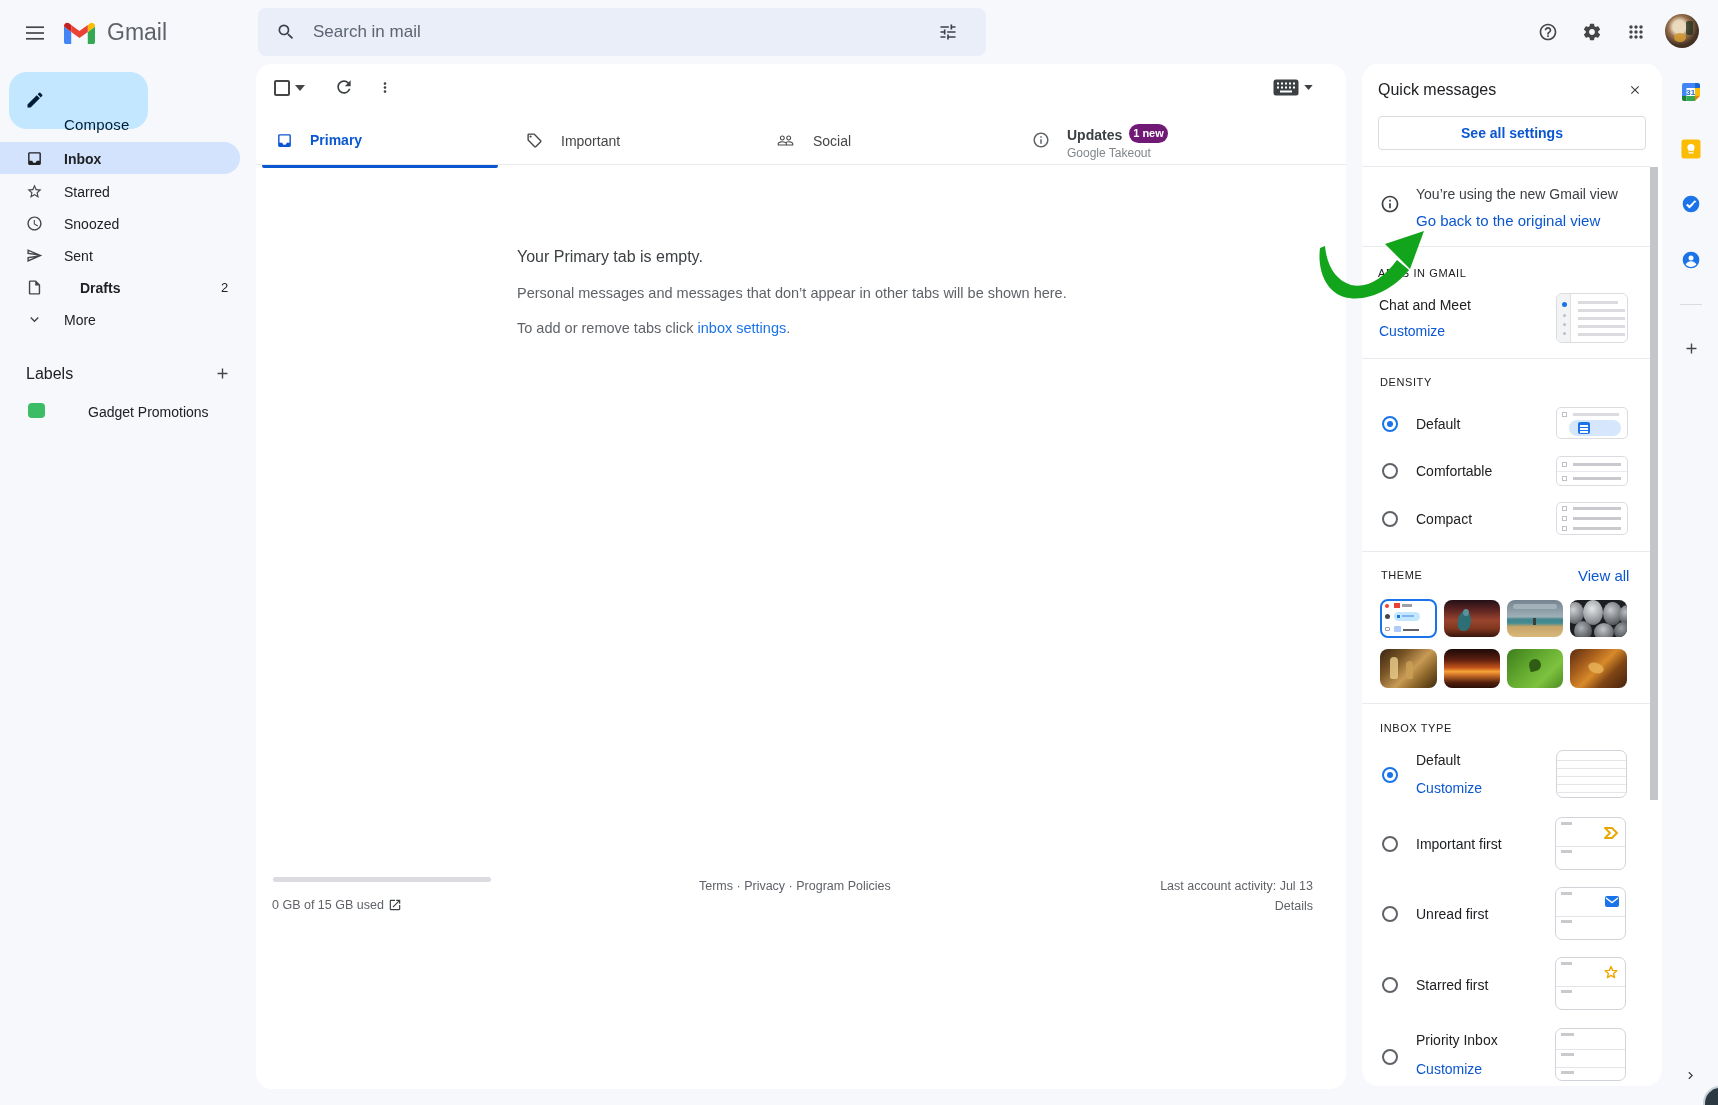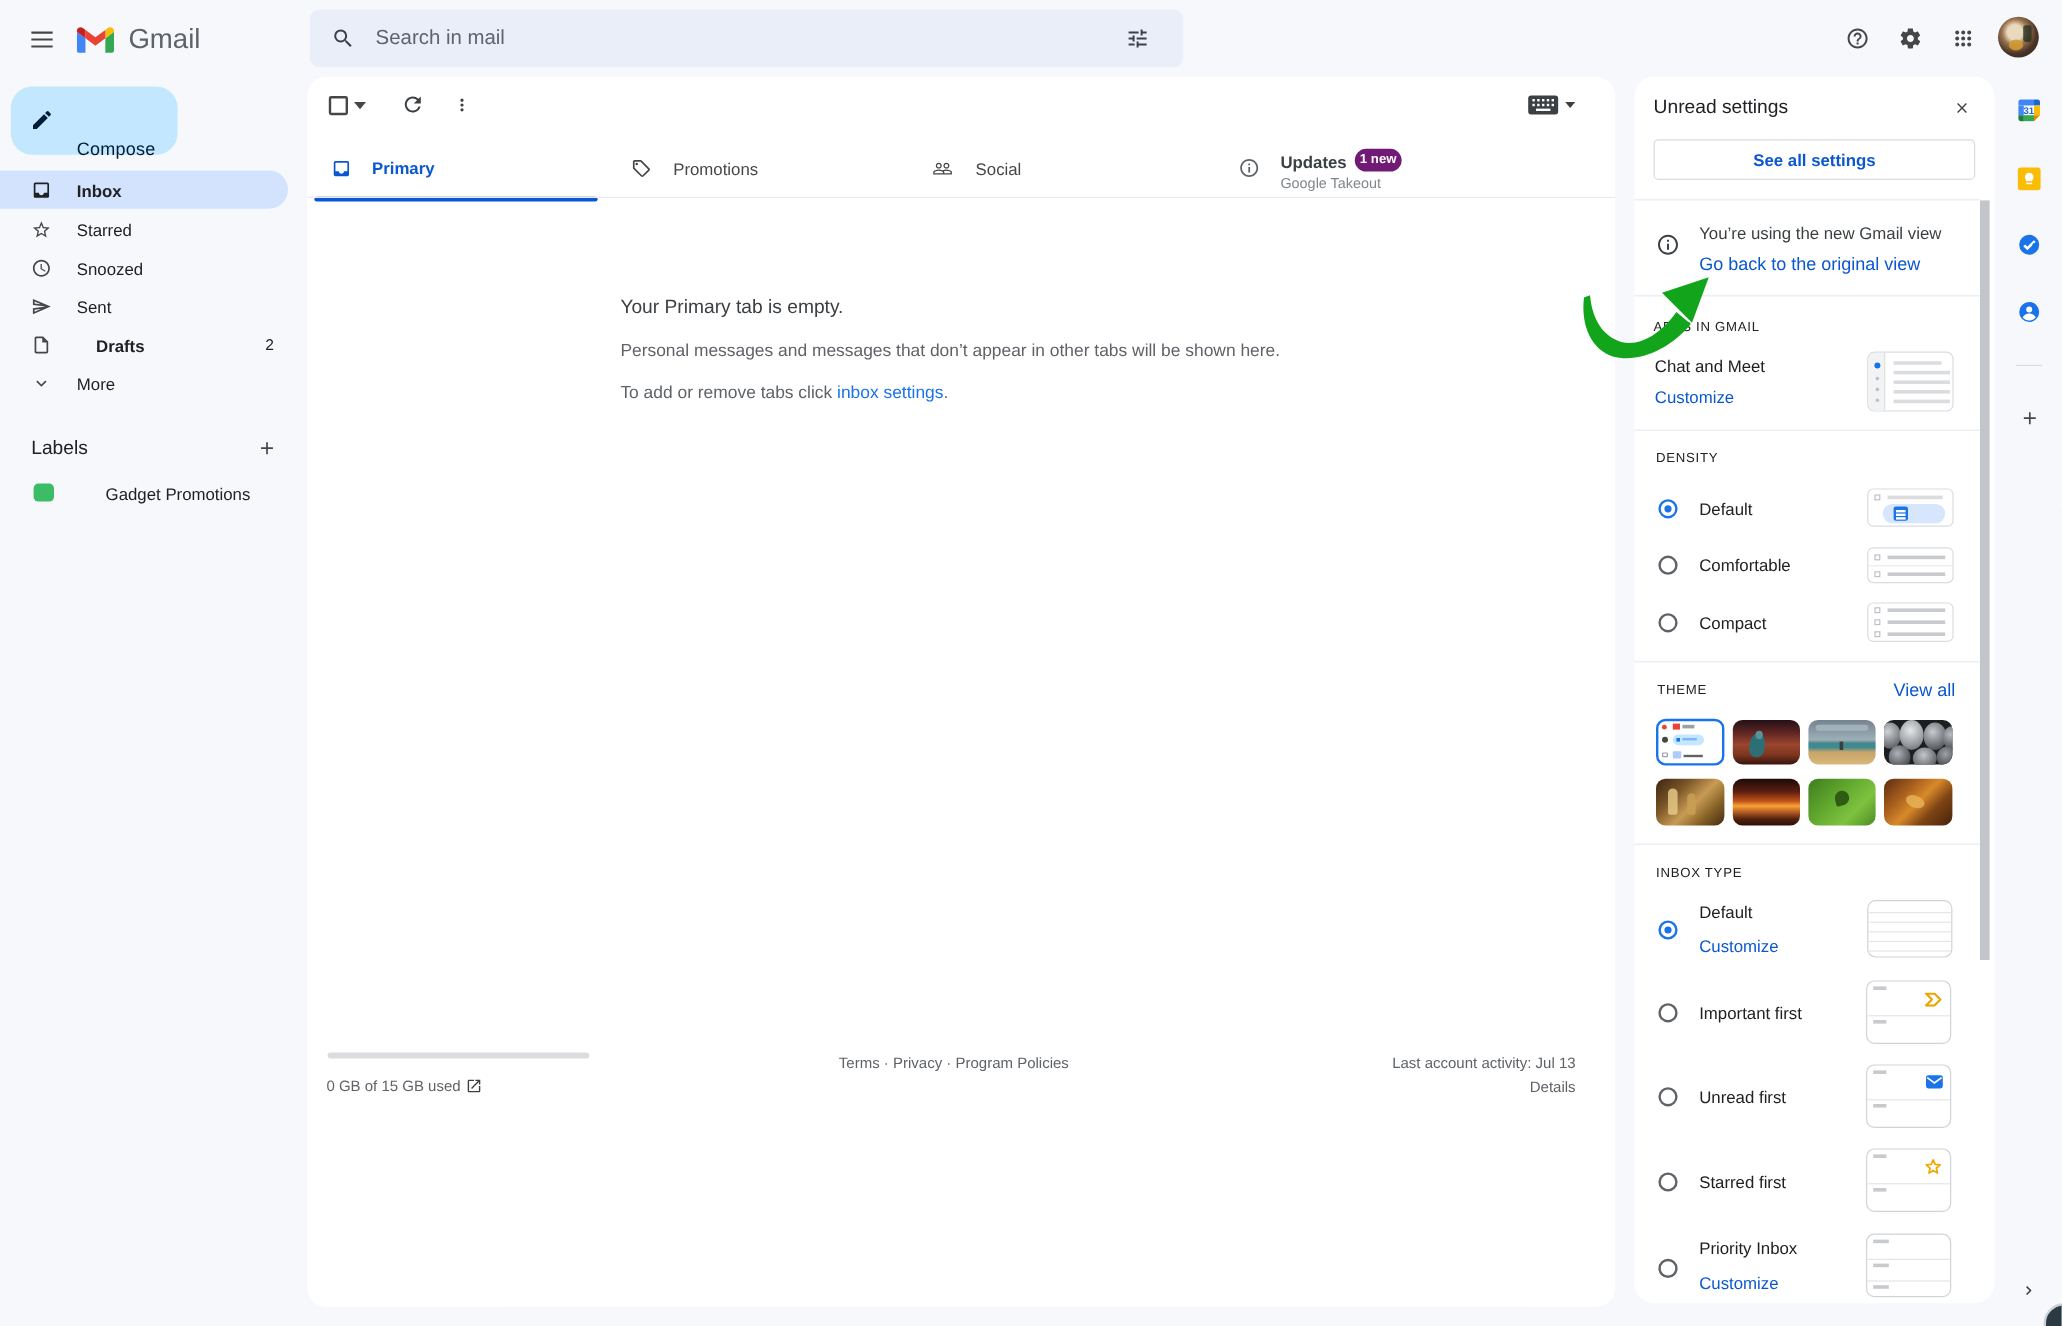--- a/index.html
+++ b/index.html
@@ -131,21 +131,21 @@
 <svg class="abs" style="left:276px;top:132px;" width="17" height="17" viewBox="0 0 24 24" fill="#0b57d0">
       <path d="M19 3H5c-1.1 0-2 .9-2 2v14c0 1.1.9 2 2 2h14c1.1 0 2-.9 2-2V5c0-1.1-.9-2-2-2zm0 12h-4c0 1.66-1.35 3-3 3s-3-1.34-3-3H5V5h14v10z"></path>
     </svg>
 <div class="abs" style="left:310px;top:132px;font-size:14px;font-weight:bold;color:#0b57d0;">Primary</div>
 <div class="abs" style="left:262px;top:164px;width:236px;height:3.5px;background:#0b57d0;border-radius:3px;"></div>
 
 <svg class="abs" style="left:526px;top:132px;" width="17" height="17" viewBox="0 0 24 24" fill="#444746">
       <path d="M21.41 11.58l-9-9C12.05 2.22 11.55 2 11 2H4c-1.1 0-2 .9-2 2v7c0 .55.22 1.05.59 1.42l9 9c.36.36.86.58 1.41.58.55 0 1.05-.22 1.41-.59l7-7c.37-.36.59-.86.59-1.41 0-.55-.23-1.06-.59-1.42zM13 20.01L4 11V4h7v-.01l9 9-7 7.02z"></path>
       <circle cx="6.5" cy="6.5" r="1.5"></circle>
     </svg>
-<div class="abs" style="left:561px;top:133px;font-size:14px;color:#444746;">Promotions</div>
+<div class="abs" style="left:561px;top:133px;font-size:14px;color:#444746;">Important</div>
 
 <svg class="abs" style="left:776px;top:132px;" width="19" height="17" viewBox="0 0 24 24" fill="#444746">
       <path d="M16.5 13c-1.2 0-3.07.34-4.5 1-1.43-.67-3.3-1-4.5-1C5.33 13 1 14.08 1 16.25V19h22v-2.75c0-2.17-4.33-3.25-6.5-3.25zm-4 4.5h-10v-1.25c0-.54 2.56-1.75 5-1.75s5 1.21 5 1.75v1.25zm9 0H14v-1.25c0-.46-.2-.86-.52-1.22.88-.3 1.96-.53 3.02-.53 2.44 0 5 1.21 5 1.75v1.25zM7.5 12c1.93 0 3.5-1.57 3.5-3.5S9.43 5 7.5 5 4 6.57 4 8.5 5.57 12 7.5 12zm0-5.5c1.1 0 2 .9 2 2s-.9 2-2 2-2-.9-2-2 .9-2 2-2zm9 5.5c1.93 0 3.5-1.57 3.5-3.5S18.43 5 16.5 5 13 6.57 13 8.5s1.57 3.5 3.5 3.5zm0-5.5c1.1 0 2 .9 2 2s-.9 2-2 2-2-.9-2-2 .9-2 2-2z"></path>
     </svg>
 <div class="abs" style="left:813px;top:133px;font-size:14px;color:#444746;">Social</div>
 
 <svg class="abs" style="left:1032px;top:131px;" width="18" height="18" viewBox="0 0 24 24" fill="#5f6368">
       <path d="M11 7h2v2h-2zm0 4h2v6h-2zm1-9C6.48 2 2 6.48 2 12s4.48 10 10 10 10-4.48 10-10S17.52 2 12 2zm0 18c-4.41 0-8-3.59-8-8s3.59-8 8-8 8 3.59 8 8-3.59 8-8 8z"></path>
     </svg>
 <div class="abs" style="left:1067px;top:127px;font-size:14px;font-weight:bold;color:#3c4043;">Updates</div>
@@ -161,21 +161,21 @@
 <div class="abs" style="left:273px;top:877px;width:218px;height:5px;background:#dadce0;border-radius:3px;"></div>
 <div class="abs" style="left:272px;top:898px;font-size:12.5px;color:#5f6368;">0 GB of 15 GB used</div>
 <svg class="abs" style="left:388px;top:898px;" width="14" height="14" viewBox="0 0 24 24" fill="#3c4043">
       <path d="M19 19H5V5h7V3H5c-1.11 0-2 .9-2 2v14c0 1.1.89 2 2 2h14c1.1 0 2-.9 2-2v-7h-2v7zM14 3v2h3.59l-9.83 9.83 1.41 1.41L19 6.41V10h2V3h-7z"></path>
     </svg>
 <div class="abs" style="left:699px;top:879px;font-size:12.5px;color:#5f6368;">Terms · Privacy · Program Policies</div>
 <div class="abs" style="left:1113px;top:879px;width:200px;text-align:right;font-size:12.5px;color:#5f6368;white-space:nowrap;">Last account activity: Jul 13</div>
 <div class="abs" style="left:1213px;top:899px;width:100px;text-align:right;font-size:12.5px;color:#5f6368;">Details</div>
 
 <div class="abs" style="left:1362px;top:64px;width:300px;height:1022px;background:#fff;border-radius:16px;"></div>
-<div class="abs" style="left:1378px;top:81px;font-size:16px;color:#202124;">Unread settings</div>
+<div class="abs" style="left:1378px;top:81px;font-size:16px;color:#202124;">Quick messages</div>
 <svg class="abs" style="left:1628px;top:83px;" width="14" height="14" viewBox="0 0 24 24" fill="#3c4043">
       <path d="M19 6.41L17.59 5 12 10.59 6.41 5 5 6.41 10.59 12 5 17.59 6.41 19 12 13.41 17.59 19 19 17.59 13.41 12z"></path>
     </svg>
 <div class="abs" style="left:1378px;top:116px;width:268px;height:34px;border:1px solid #dadce0;border-radius:4px;font-size:14px;font-weight:bold;color:#0b57d0;text-align:center;line-height:32px;">See all settings</div>
 <div class="abs" style="left:1362px;top:166px;width:288px;height:1px;background:#e8eaed;"></div>
 
 <svg class="abs" style="left:1380px;top:194px;" width="20" height="20" viewBox="0 0 24 24" fill="#3c4043">
       <path d="M11 7h2v2h-2zm0 4h2v6h-2zm1-9C6.48 2 2 6.48 2 12s4.48 10 10 10 10-4.48 10-10S17.52 2 12 2zm0 18c-4.41 0-8-3.59-8-8s3.59-8 8-8 8 3.59 8 8-3.59 8-8 8z"></path>
     </svg>
 <div class="abs" style="left:1416px;top:186px;font-size:14px;color:#3c4043;">You’re using the new Gmail view</div>

